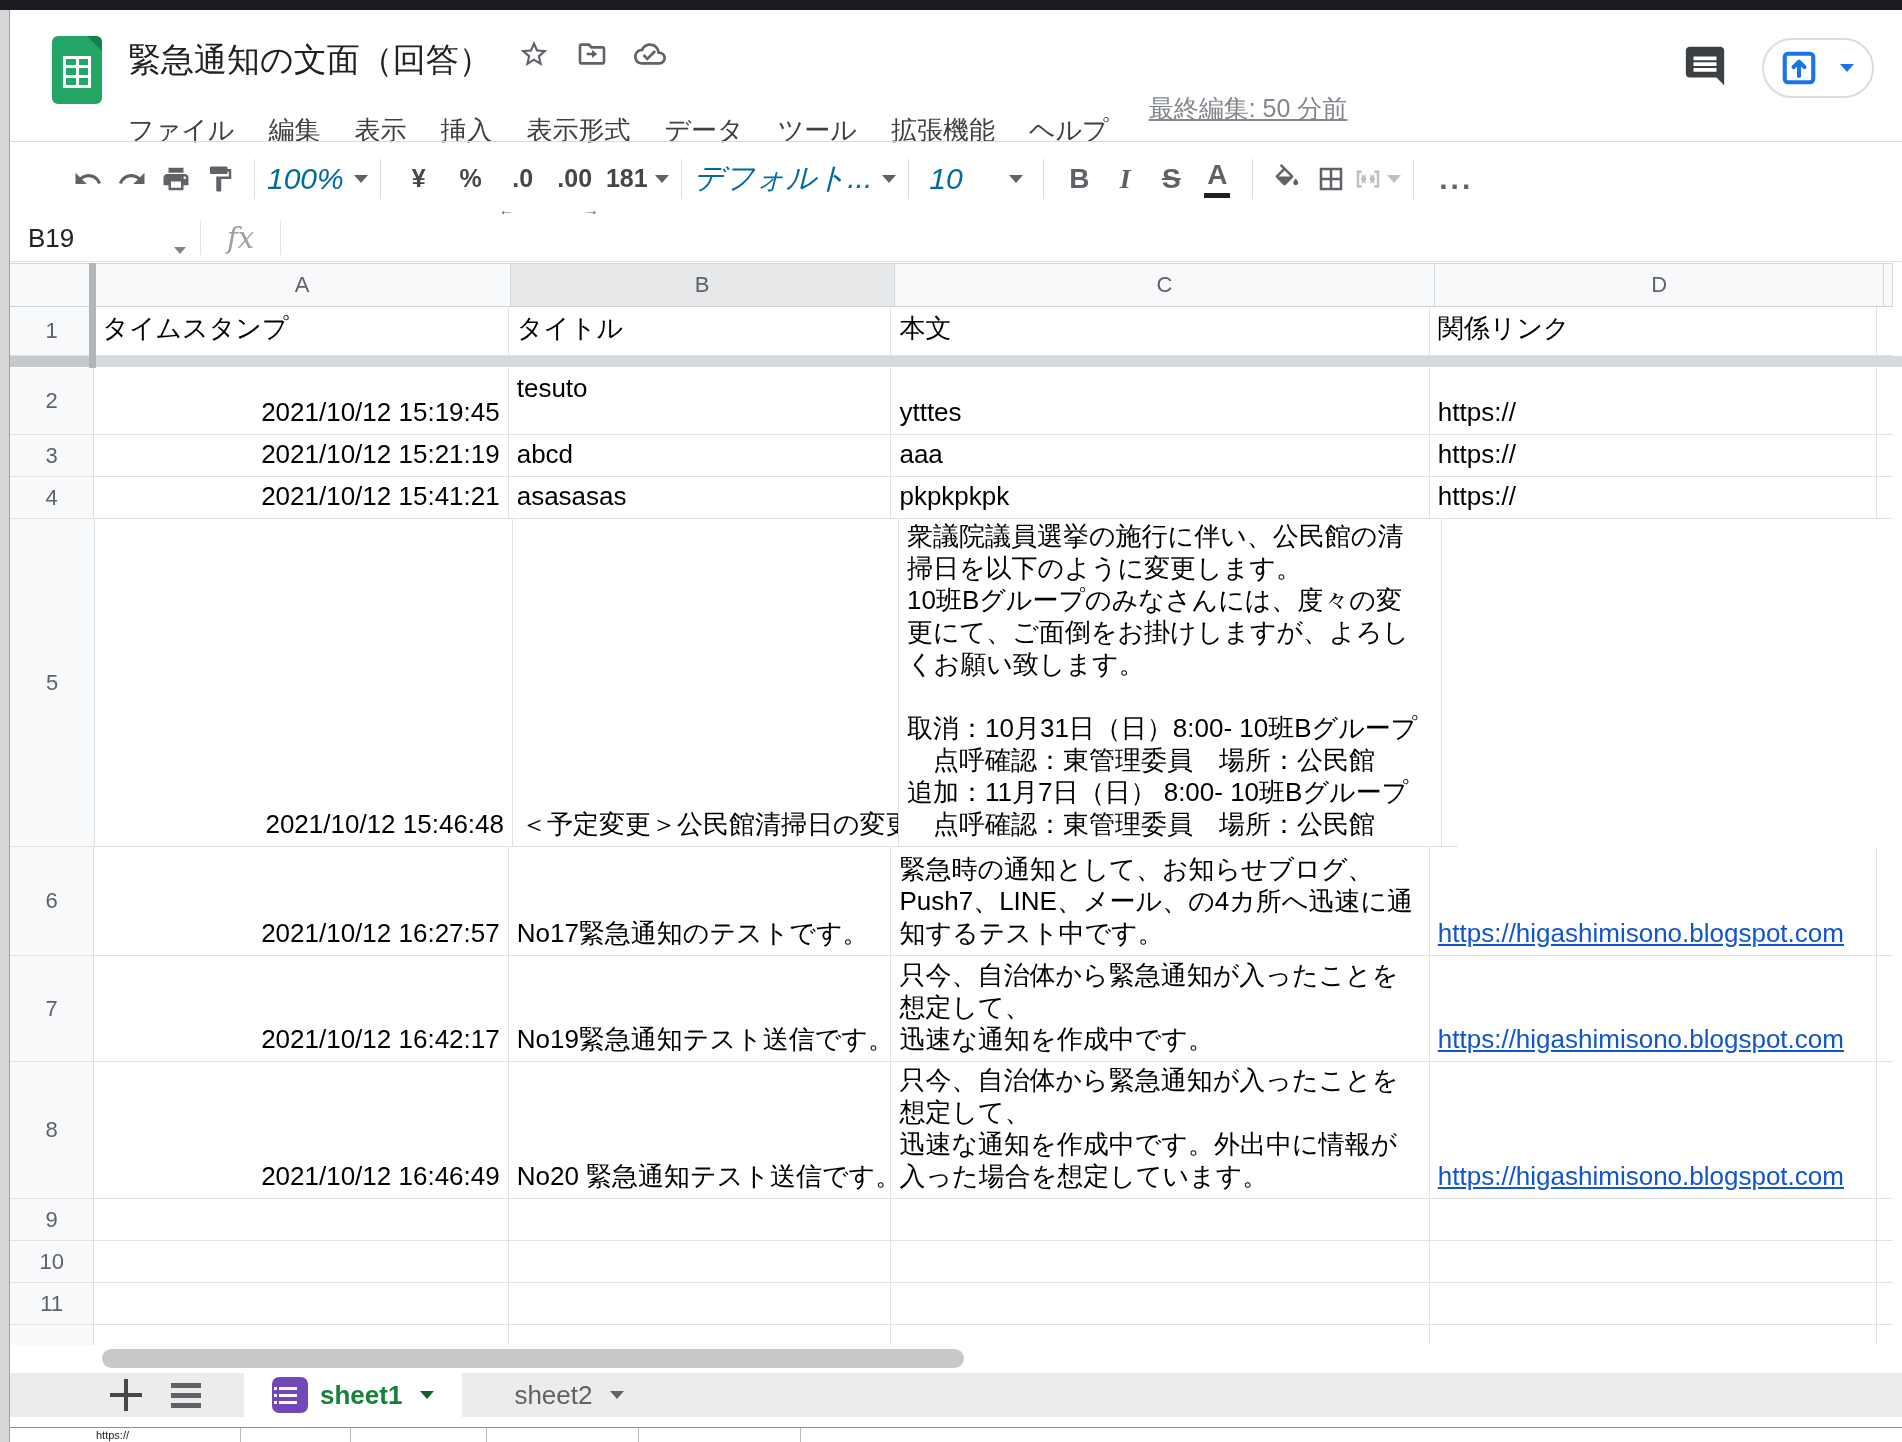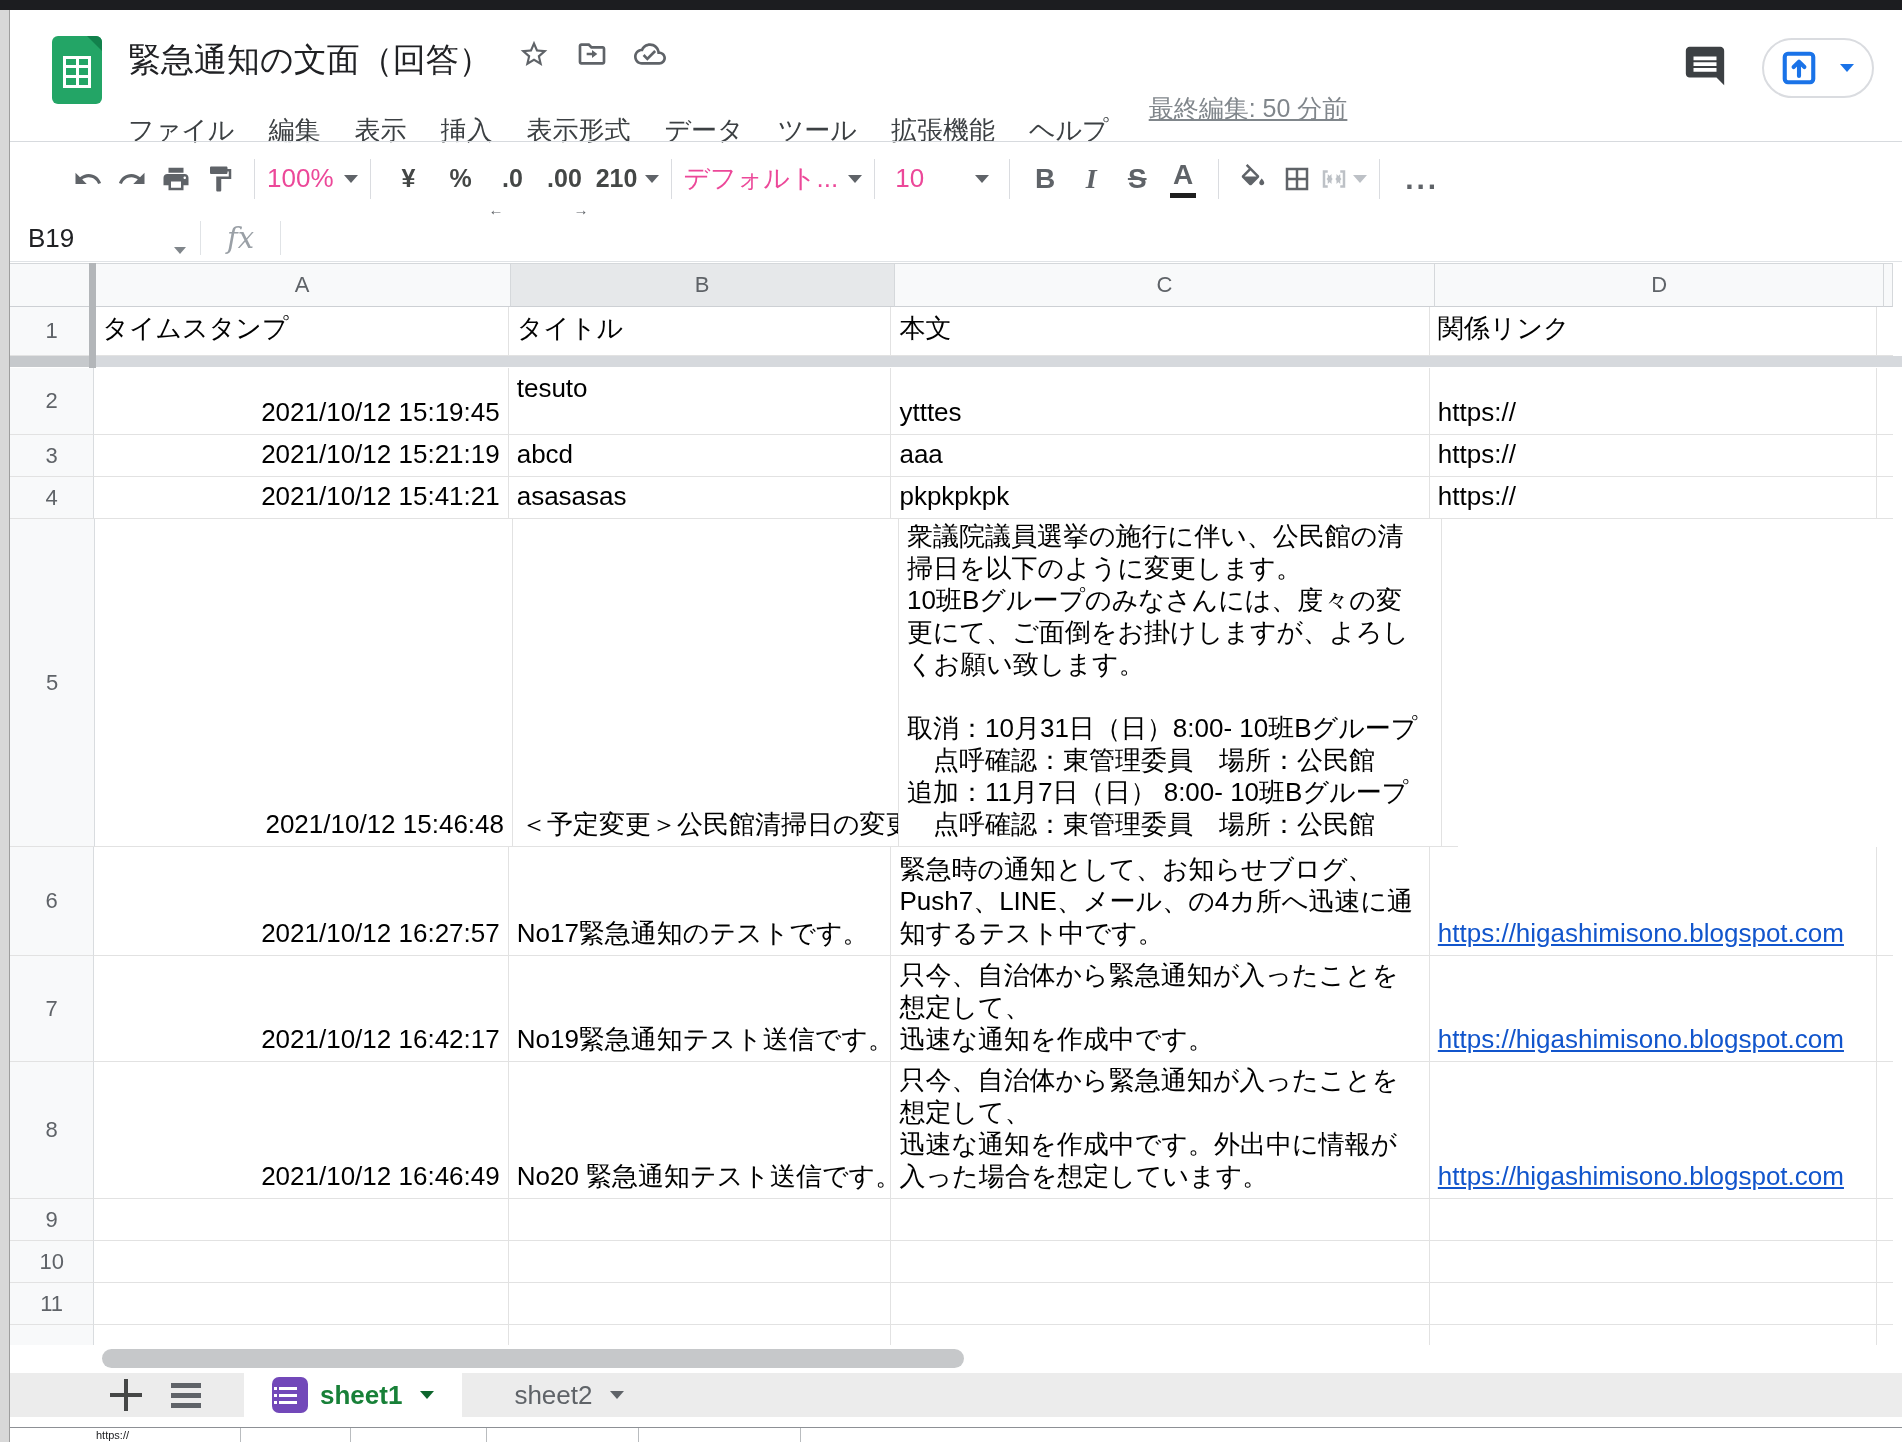--- a/index.html
+++ b/index.html
@@ -31,21 +31,21 @@
   .hdr-right { position:absolute; right:28px; top:28px; display:flex; align-items:center; gap:34px; }
   .comment-btn svg { width:46px; height:46px; fill:#3c4043; }
   .share-pill { display:flex; align-items:center; gap:12px; border:2px solid #dadce0; border-radius:32px; height:60px; padding:0 18px 0 16px; background:#fff; }
   .share-pill svg { width:38px; height:38px; }
 
   
   .toolbar { position:absolute; left:0; top:131px; width:100%; height:74px; border-top:1px solid #d7dade; display:flex; align-items:center; padding-left:56px; }
   .tb { display:flex; align-items:center; justify-content:center; min-width:44px; height:54px; position:relative; border-radius:4px; }
   .tb svg { width:30px; height:30px; fill:#5f6368; }
   .tbsep { width:1px; height:40px; background:#dadce0; margin:0 12px; }
-  .tbtxt { font-size:26px; color:#ec4899; }
+  .tbtxt { font-size:30px; color:#0369a1;font-style:italic; }
   .fmt { font-size:25px; font-weight:bold; color:#444746; min-width:52px; text-align:center; position:relative; }
   .fmt .sub { position:absolute; bottom:-12px; font-size:15px; font-weight:normal; color:#5f6368; }
   .sub.l { left:2px; } .sub.r { right:2px; }
   .cr { width:0; height:0; border-left:7px solid transparent; border-right:7px solid transparent; border-top:8px solid #5f6368; display:inline-block; margin-left:10px; }
   .glyph { font-size:28px; font-weight:bold; color:#5f6368; width:46px; text-align:center; }
   .glyph.i { font-style:italic; font-family:"Liberation Serif","DejaVu Serif",serif; }
   .glyph.s { text-decoration:line-through; }
   .txtcolor { display:flex; flex-direction:column; align-items:center; width:46px; }
   .txtcolor .bar { width:26px; height:5px; background:#1f1f1f; margin-top:2px; }
   .zoomctl, .fontctl, .sizectl { display:flex; align-items:center; }
@@ -200,21 +200,21 @@
       <span class="tb fmt">%</span>
       <span class="tb fmt">
         <span>.0</span>
         <span class="sub l">←</span>
       </span>
       <span class="tb fmt">
         <span>.00</span>
         <span class="sub r">→</span>
       </span>
       <span class="tb">
-        <span class="fmt">210</span>
+        <span class="fmt">181</span>
         <span class="cr" style="margin-left:2px"></span>
       </span>
       <span class="tbsep"></span>
       <span class="tb fontctl">
         <span class="tbtxt">デフォルト...</span>
         <span class="cr"></span>
       </span>
       <span class="tbsep"></span>
       <span class="tb sizectl">
         <span class="tbtxt">10</span>

